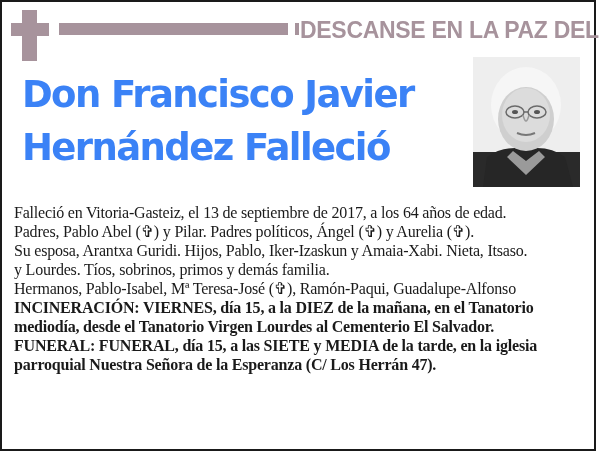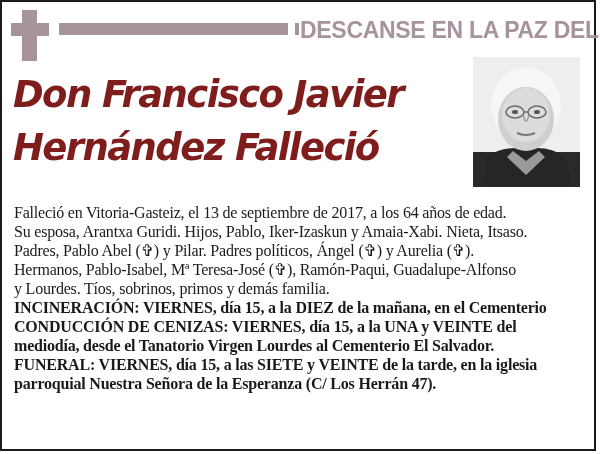--- a/index.html
+++ b/index.html
@@ -12,23 +12,23 @@
   .cross-v { position: absolute; left: 22px; top: 10px; width: 15px; height: 51px; background: #a7939c; }
   .cross-h { position: absolute; left: 11px; top: 23px; width: 38px; height: 13px; background: #a7939c; }
   .bar { position: absolute; left: 59px; top: 23px; width: 229px; height: 12px; background: #a7939c; }
   .bar-tail { position: absolute; left: 295px; top: 23px; width: 4px; height: 12px; background: #a7939c; }
   .header-title {
     position: absolute; left: 300px; top: 17px; width: 290px;
     font-family: "Liberation Sans", sans-serif; font-weight: bold;
     font-size: 23px; color: #a7939c; letter-spacing: -0.3px; white-space: nowrap;
   }
   .name {
-    position: absolute; left: 13px; top: 68px; width: 450px;
+    position: absolute; left: 22px; top: 68px; width: 450px;
     font-family: "DejaVu Sans", sans-serif; font-weight: bold;
-    font-size: 37px; line-height: 53px; color: #7f1d1d; letter-spacing: -1.6px; font-style: italic;
+    font-size: 37px; line-height: 53px; color: #3b82f6; letter-spacing: -1.6px;
   }
   .name div { white-space: nowrap; }
   .photo {
     position: absolute; left: 473px; top: 57px; width: 107px; height: 130px;
     background: linear-gradient(180deg, #f2f2f2 0%, #e6e6e6 40%, #cfcfcf 70%, #3a3a3a 85%, #222 100%);
     overflow: hidden;
   }
   .photo svg { display: block; }
   .body-text {
     position: absolute; left: 14px; top: 203px; width: 570px;
@@ -72,25 +72,24 @@
     <ellipse cx="42" cy="55" rx="3" ry="2" fill="#555"></ellipse>
     <ellipse cx="64" cy="55" rx="3" ry="2" fill="#555"></ellipse>
     <path d="M50 58 Q53 70 56 58" fill="none" stroke="#9a9a9a" stroke-width="1.5"></path>
     <path d="M44 76 Q53 80 62 76" fill="none" stroke="#777" stroke-width="2"></path>
   </svg>
 </div>
 
 <div class="body-text">
   <p>
     <span class="line">Falleció en Vitoria-Gasteiz, el 13 de septiembre de 2017, a los 64 años de edad.</span>
+    <span class="line">Padres, Pablo Abel (✞) y Pilar. Padres políticos, Ángel (✞) y Aurelia (✞).</span>
     <span class="line">Su esposa, Arantxa Guridi. Hijos, Pablo, Iker-Izaskun y Amaia-Xabi. Nieta, Itsaso.</span>
-    <span class="line">Padres, Pablo Abel (✞) y Pilar. Padres políticos, Ángel (✞) y Aurelia (✞).</span>
+    <span class="line">y Lourdes. Tíos, sobrinos, primos y demás familia.</span>
     <span class="line">Hermanos, Pablo-Isabel, Mª Teresa-José (✞), Ramón-Paqui, Guadalupe-Alfonso</span>
-    <span class="line">y Lourdes. Tíos, sobrinos, primos y demás familia.</span>
   </p>
   <p class="bold-text">
-    <span class="line">INCINERACIÓN: VIERNES, día 15, a la DIEZ de la mañana, en el Cementerio</span>
-    <span class="line">CONDUCCIÓN DE CENIZAS: VIERNES, día 15, a la UNA y VEINTE del</span>
+    <span class="line">INCINERACIÓN: VIERNES, día 15, a la DIEZ de la mañana, en el Tanatorio</span>
     <span class="line">mediodía, desde el Tanatorio Virgen Lourdes al Cementerio El Salvador.</span>
-    <span class="line">FUNERAL: VIERNES, día 15, a las SIETE y VEINTE de la tarde, en la iglesia</span>
+    <span class="line">FUNERAL: FUNERAL, día 15, a las SIETE y MEDIA de la tarde, en la iglesia</span>
     <span class="line">parroquial Nuestra Señora de la Esperanza (C/ Los Herrán 47).</span>
   </p>
 </div>
 
 </body></html>

